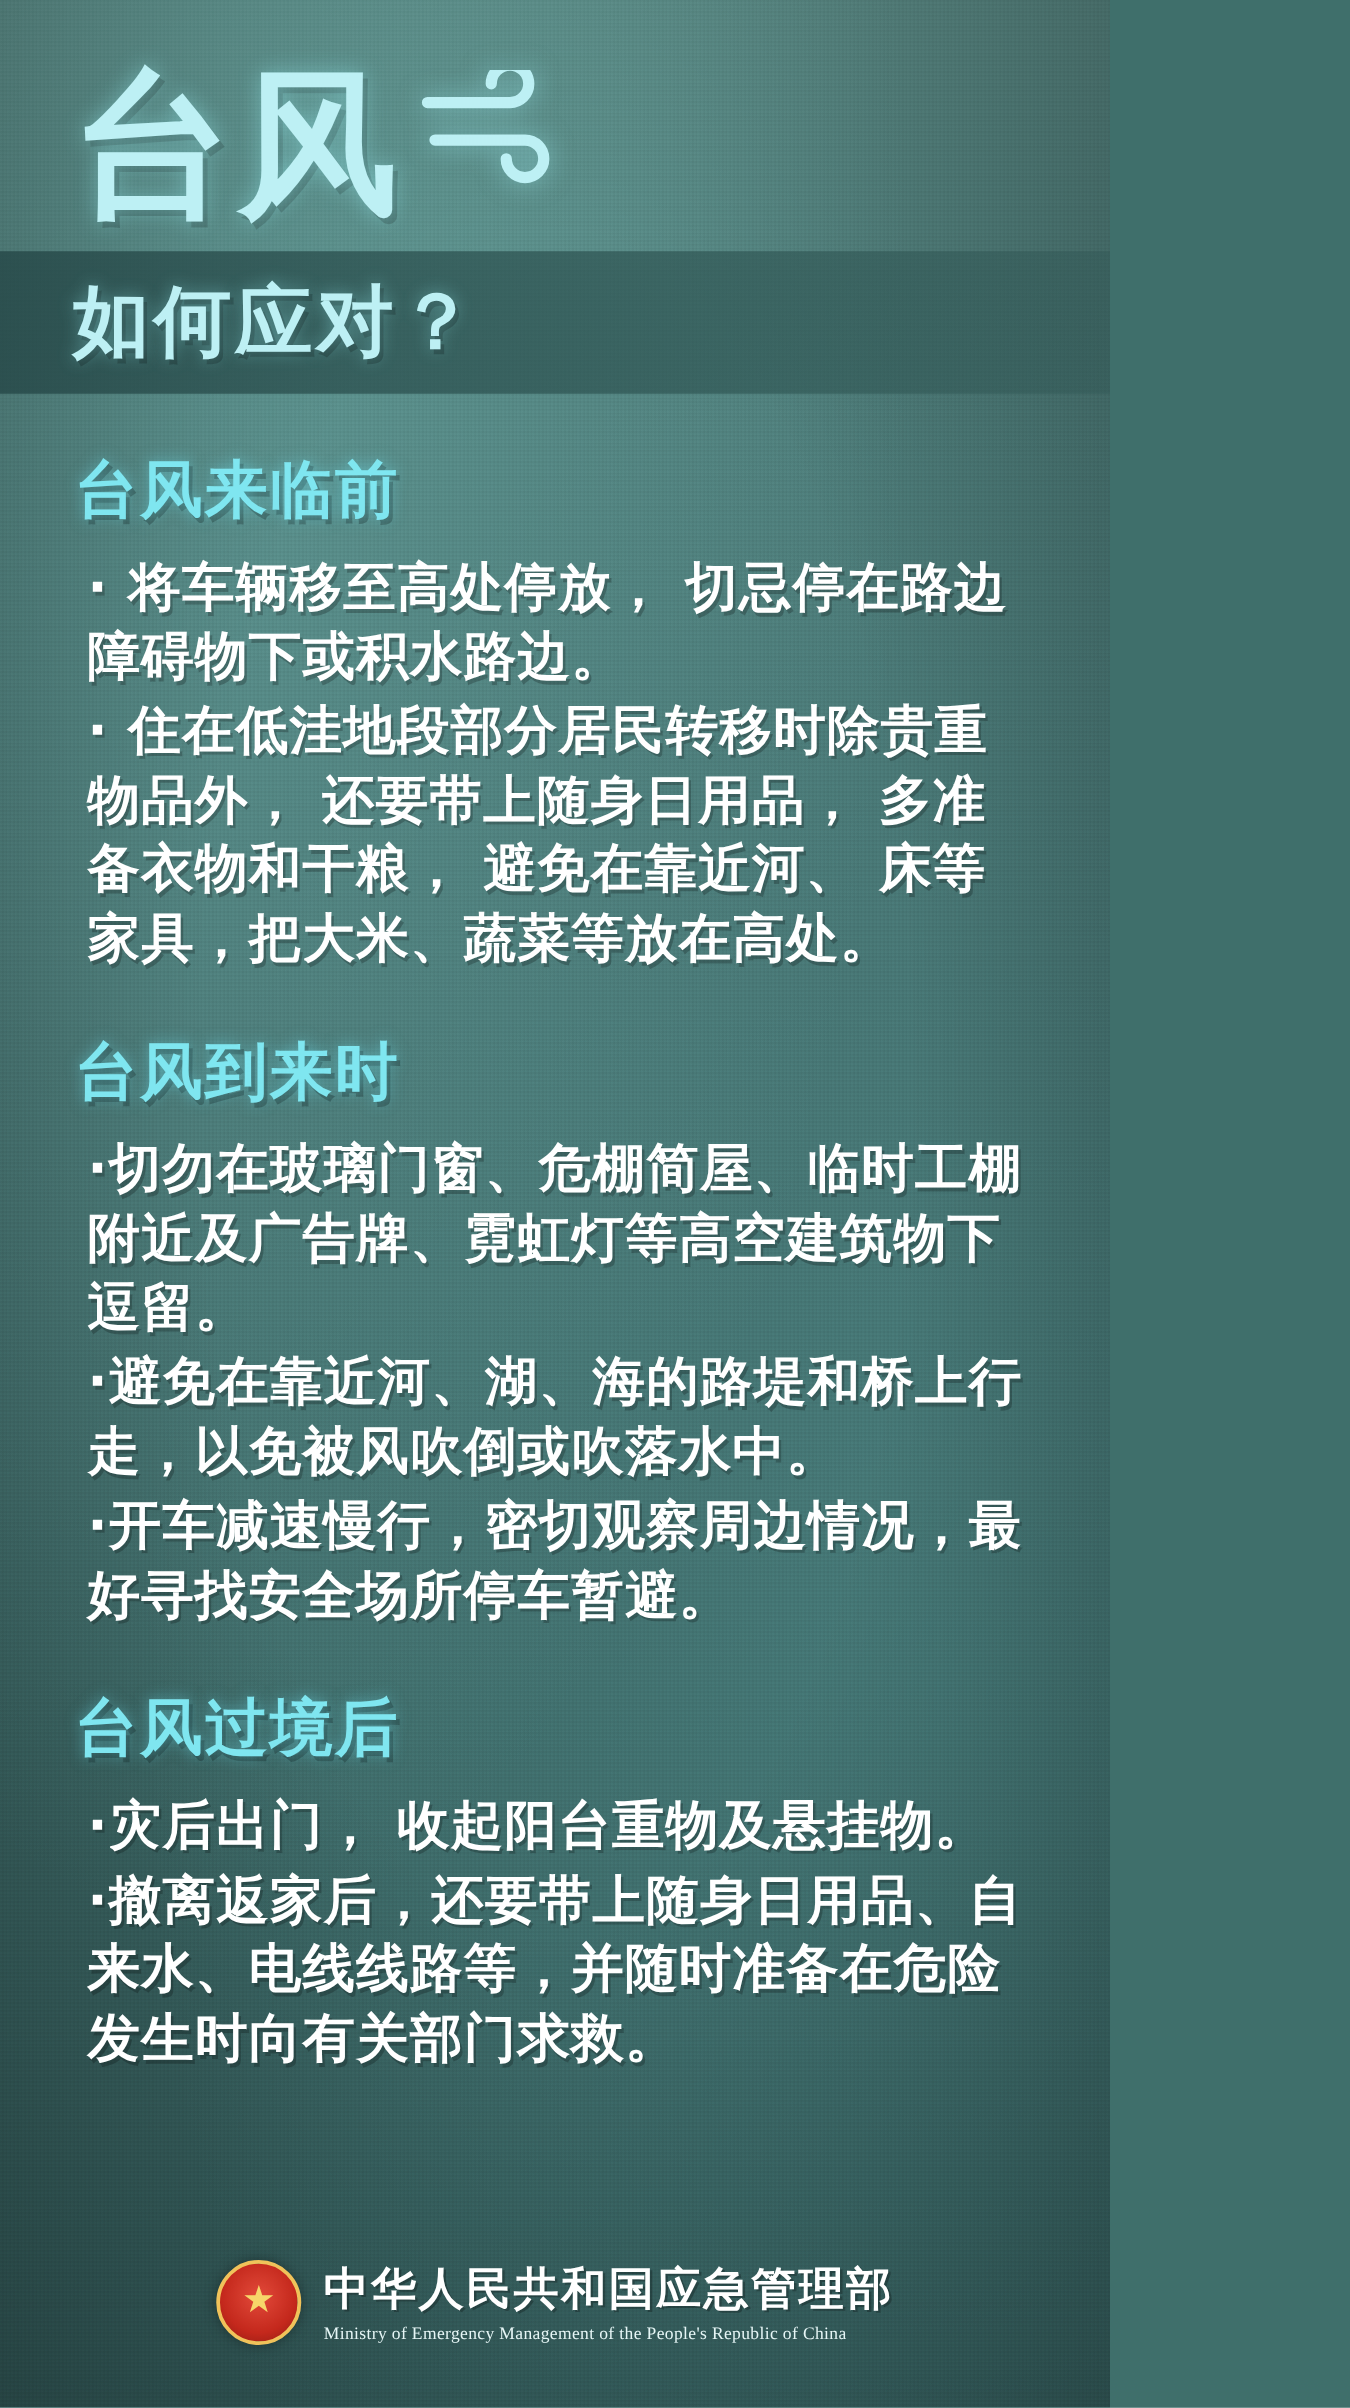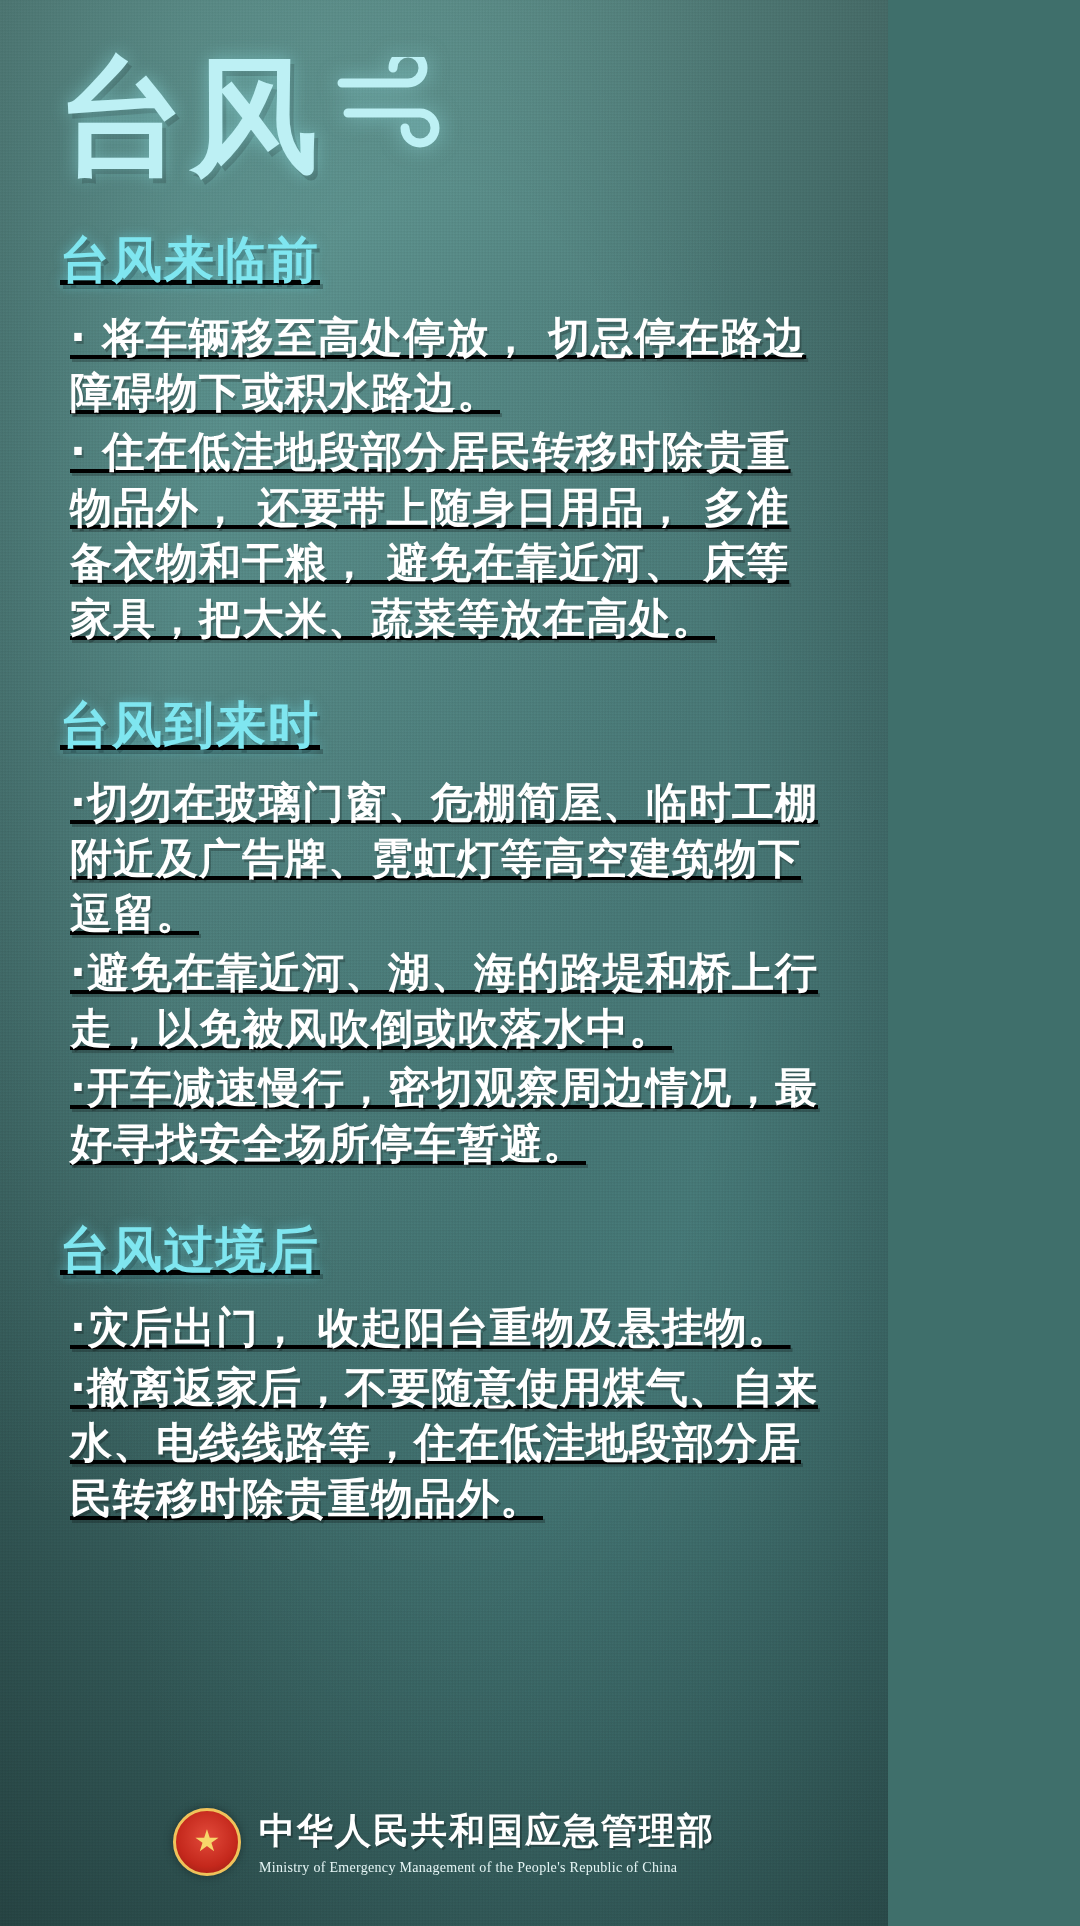--- a/index.html
+++ b/index.html
@@ -84,21 +84,20 @@
     color: #bdf0f4;
     text-shadow: 0 0 14px rgba(150,240,245,0.40), 3px 4px 0 rgba(0,0,0,0.22);
     font-family: "DejaVu Sans", "Liberation Sans", sans-serif;
   }
 
   
   .content {
     position: relative;
     z-index: 3;
     padding: 44px 42px 0 60px;
-    text-decoration: underline;
   }
   .section {
     margin-bottom: 46px;
   }
   .section-heading {
     font-size: 50px;
     font-weight: bold;
     color: #7fe6f0;
     letter-spacing: 2px;
     text-shadow: 0 0 12px rgba(110,230,245,0.5), 3px 4px 0 rgba(0,0,0,0.25);
@@ -184,20 +183,23 @@
       <div class="main-title">台风</div>
       <div class="wind-icon">
         <svg width="120" height="96" viewBox="0 0 120 96">
           <g fill="none" stroke="#bdf0f4" stroke-width="9" stroke-linecap="round">
             <path d="M8 26 H74 a15 15 0 1 0 -15 -15"></path>
             <path d="M14 56 H86 a15 15 0 1 1 -15 15"></path>
           </g>
         </svg>
       </div>
     </div>
+    <div class="subtitle-band">
+      <div class="subtitle">如何应对？</div>
+    </div>
   </div>
 
   <div class="content">
 
     <div class="section">
       <div class="section-heading">台风来临前</div>
       <div class="bullets">
         <div class="bullet">· 将车辆移至高处停放， 切忌停在路边障碍物下或积水路边。</div>
         <div class="bullet">· 住在低洼地段部分居民转移时除贵重物品外， 还要带上随身日用品， 多准备衣物和干粮， 避免在靠近河、 床等家具，把大米、蔬菜等放在高处。</div>
       </div>
@@ -209,21 +211,21 @@
         <div class="bullet">·切勿在玻璃门窗、危棚简屋、临时工棚附近及广告牌、霓虹灯等高空建筑物下逗留。</div>
         <div class="bullet">·避免在靠近河、湖、海的路堤和桥上行走，以免被风吹倒或吹落水中。</div>
         <div class="bullet">·开车减速慢行，密切观察周边情况，最好寻找安全场所停车暂避。</div>
       </div>
     </div>
 
     <div class="section">
       <div class="section-heading">台风过境后</div>
       <div class="bullets">
         <div class="bullet">·灾后出门， 收起阳台重物及悬挂物。</div>
-        <div class="bullet">·撤离返家后，不要随意使用煤气、自来水、电线线路等，住在低洼地段部分居民转移时除贵重物品外。</div>
+        <div class="bullet">·撤离返家后，还要带上随身日用品、自来水、电线线路等，并随时准备在危险发生时向有关部门求救。</div>
       </div>
     </div>
 
   </div>
 
   <div class="footer">
     <div class="emblem"></div>
     <div class="footer-text">
       <div class="footer-cn">中华人民共和国应急管理部</div>
       <div class="footer-en">Ministry of Emergency Management of the People's Republic of China</div>

